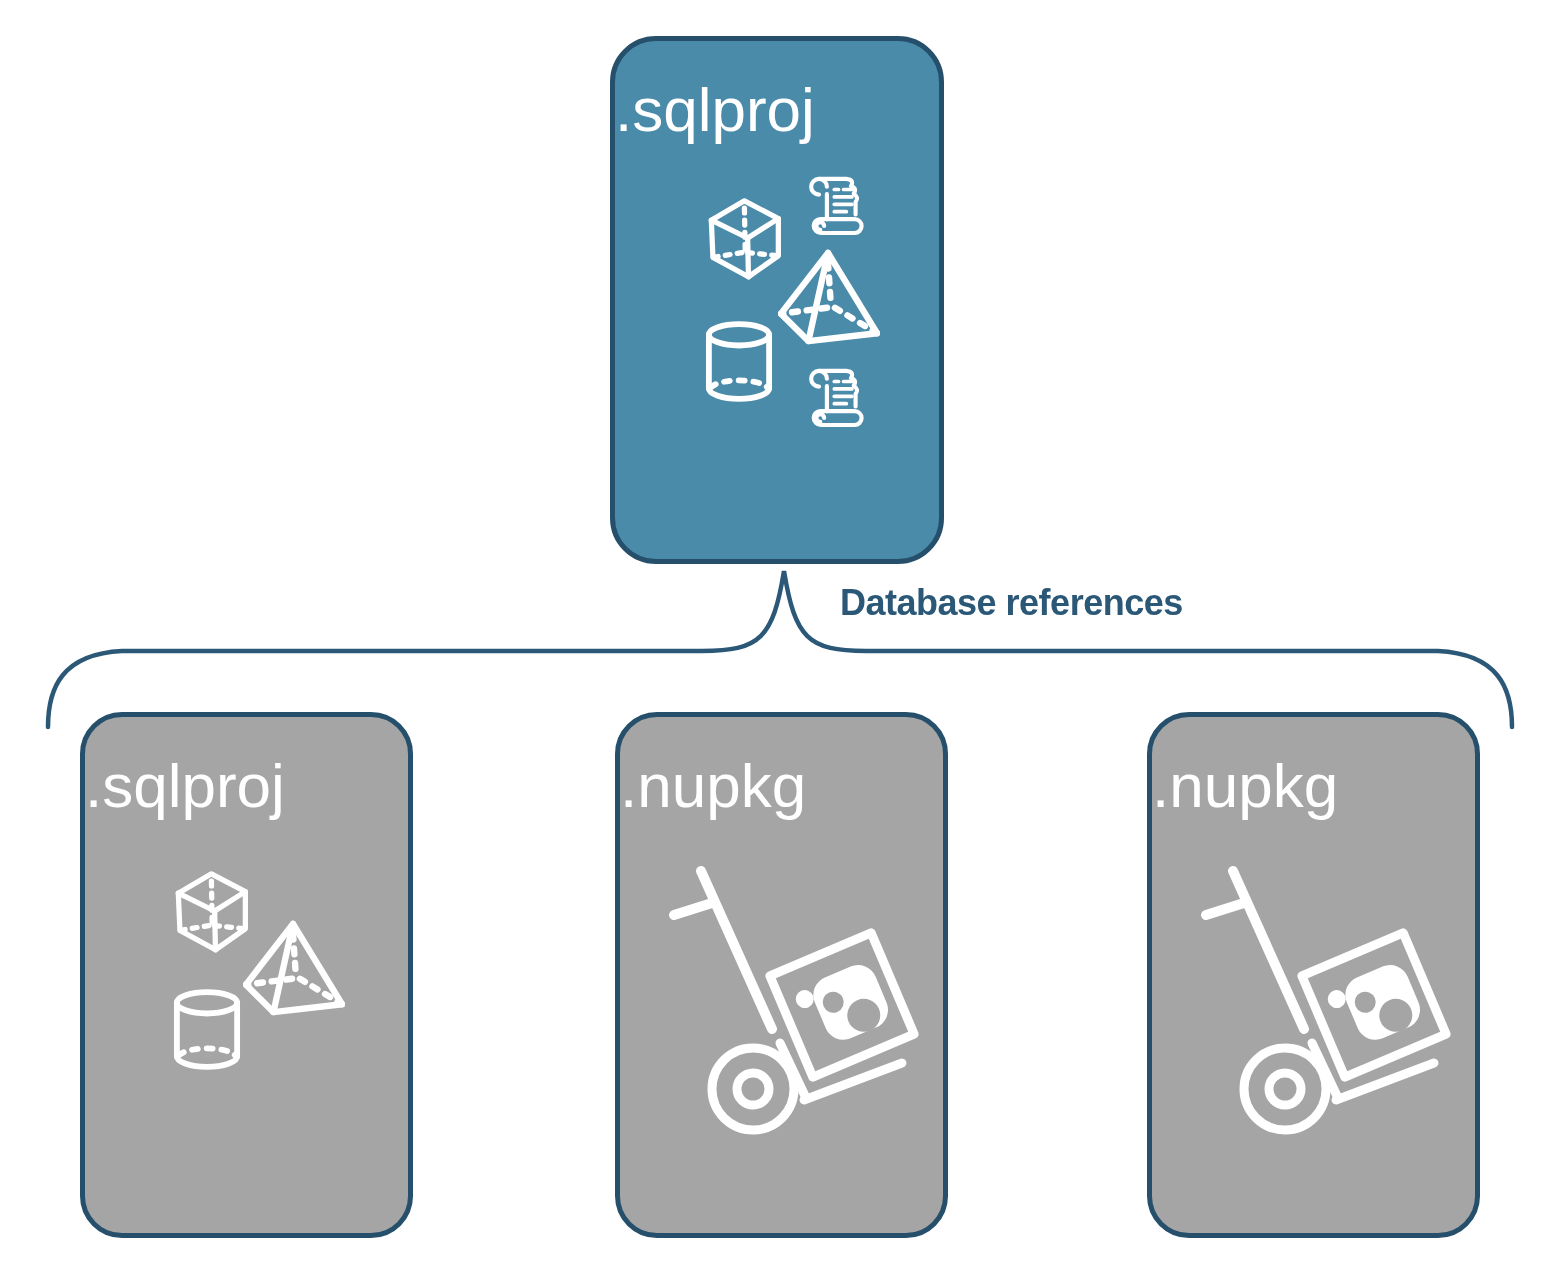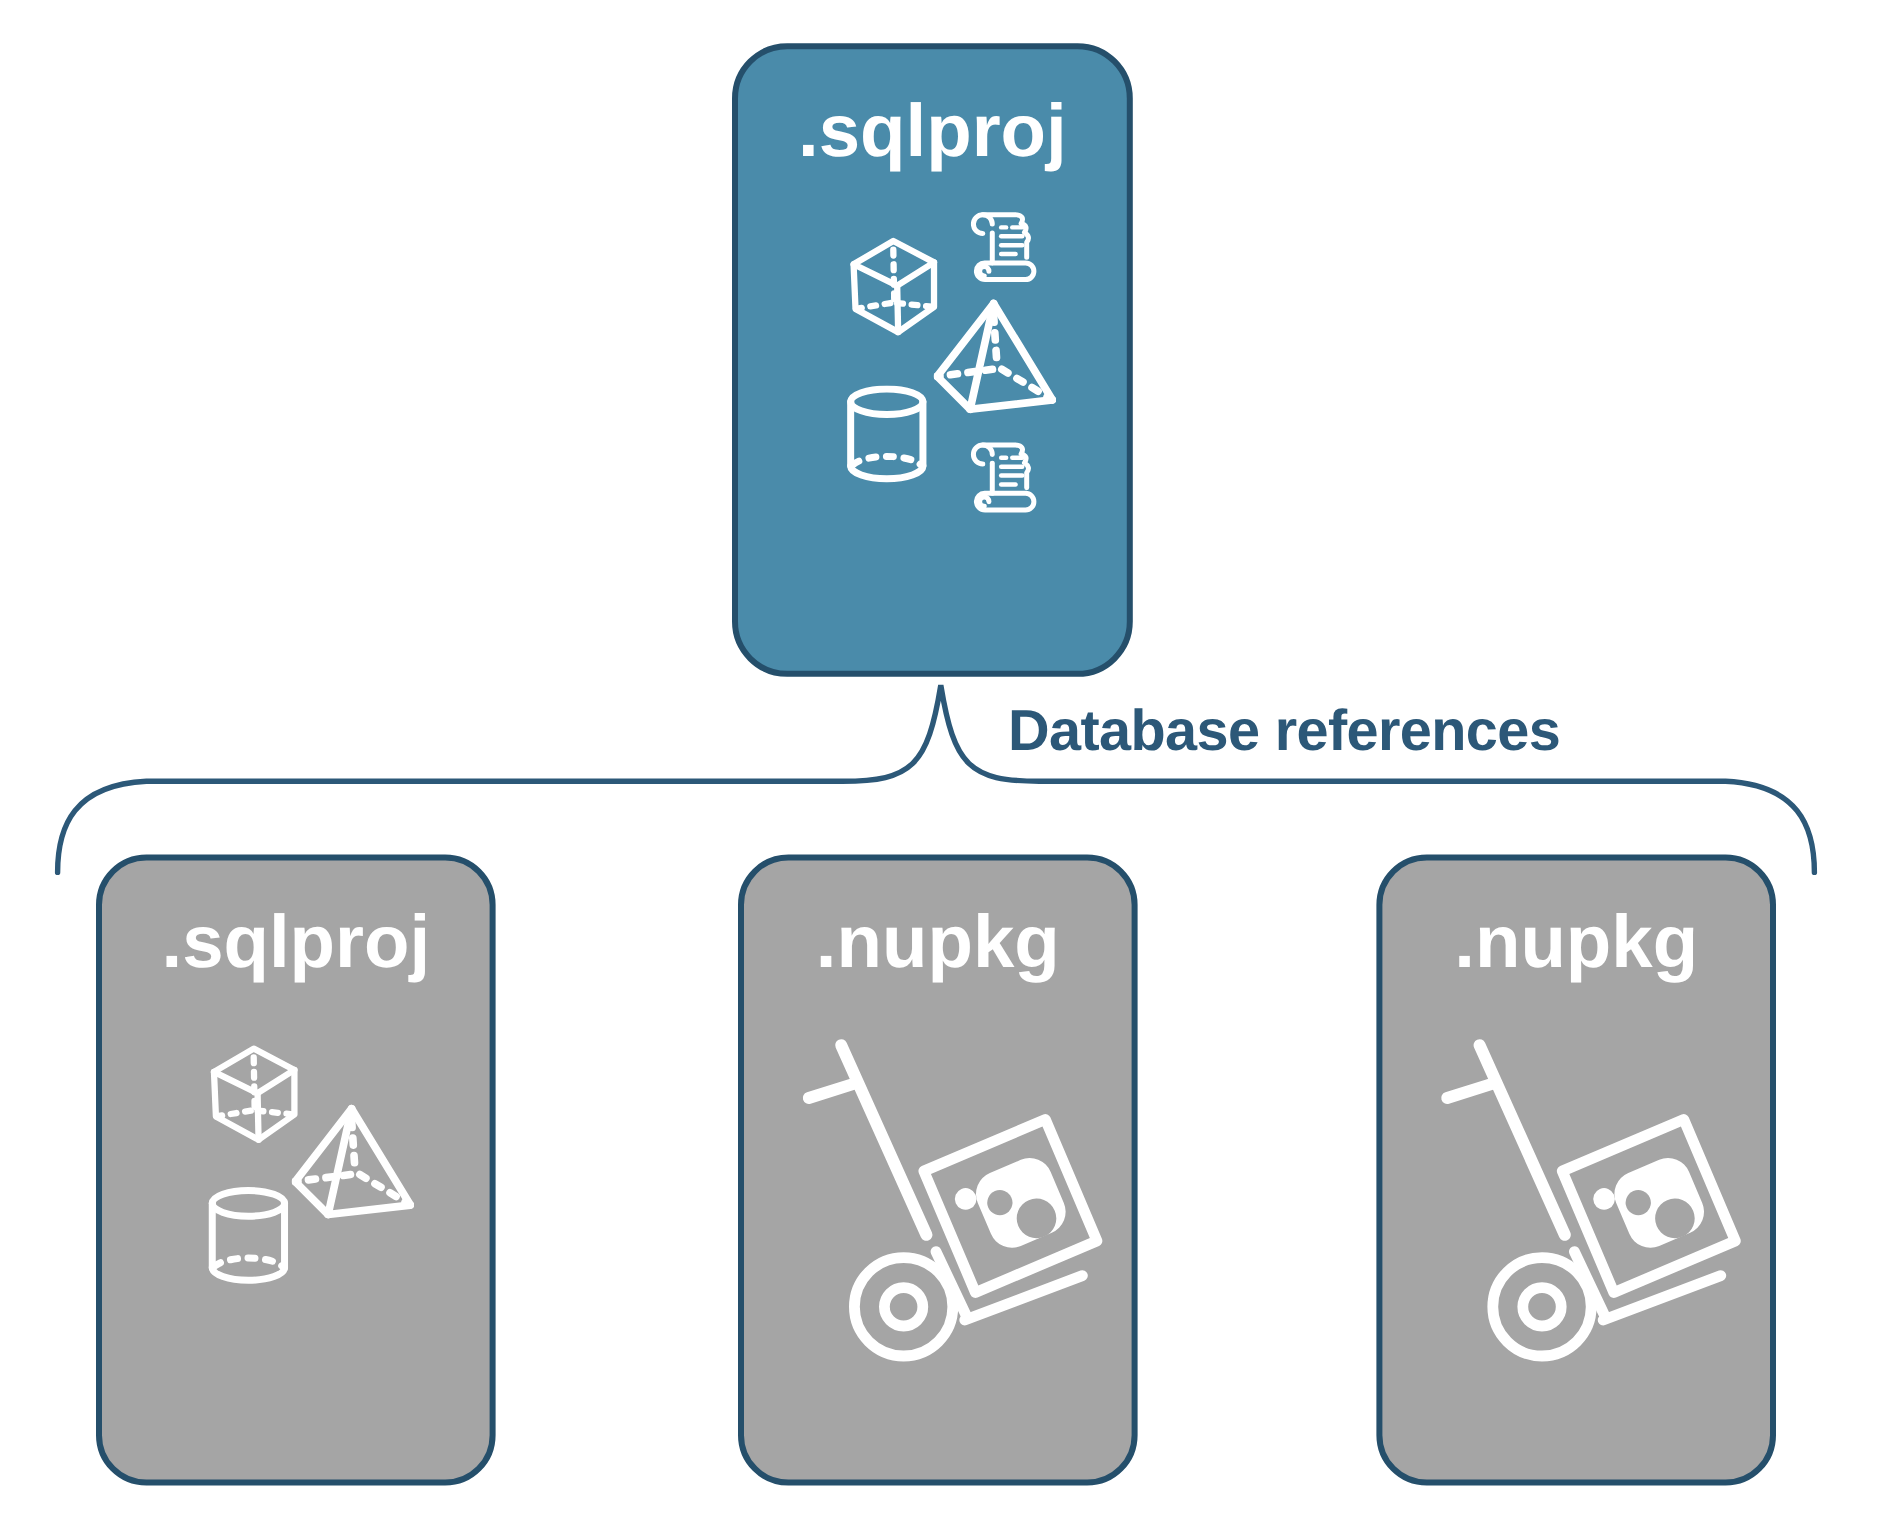--- a/index.html
+++ b/index.html
@@ -20,23 +20,22 @@
     left: 610px; top: 36px; width: 334px; height: 528px;
     background: #4A8BAA; border-radius: 46px;
   }
   .card.child { background: #A5A5A5; border-radius: 42px; top: 712px; width: 333px; height: 526px; }
   .card.c1 { left: 80px; }
   .card.c2 { left: 615px; }
   .card.c3 { left: 1147px; }
   .card-title {
     position: absolute;
     top: 36px; left: 0; width: 100%;
-    text-align: center;
     font-size: 62px;
-    font-weight: 700;
+    font-weight: 400;
     line-height: 1.05;
     color: #ffffff;
     white-space: nowrap;
   }
   .icon { position: absolute; display: block; }
   
   .i-scroll-a  { left: 186px; top: 130px; width: 74px;  height: 74px; }
   .i-cube-a    { left: 85px;  top: 155px; width: 84px;  height: 84px; }
   .i-pyr-a     { left: 163px; top: 208px; width: 102px; height: 96px; }
   .i-cyl-a     { left: 90px;  top: 280px; width: 68px;  height: 82px; }
@@ -45,21 +44,21 @@
   .i-cube-b    { left: 82px;  top: 152px; width: 84px;  height: 84px; }
   .i-pyr-b     { left: 158px; top: 203px; width: 102px; height: 96px; }
   .i-cyl-b     { left: 88px;  top: 272px; width: 68px;  height: 82px; }
   
   .i-truck     { left: 38px;  top: 140px; width: 262px; height: 362px; }
 
   .brace-svg { position: absolute; left: 0; top: 0; pointer-events: none; }
   .connector-label {
     position: absolute;
     left: 840px; top: 582px;
-    font-size: 48px;
+    font-size: 36px;
     font-weight: 700;
     letter-spacing: -0.5px;
     color: #2C5878;
     white-space: nowrap;
   }
   .defs-holder { position: absolute; width: 0; height: 0; overflow: hidden; }
   .wht { fill: #ffffff; stroke: none; }
   .cutout { fill: #A5A5A5; stroke: none; }
 </style>
 </head>

